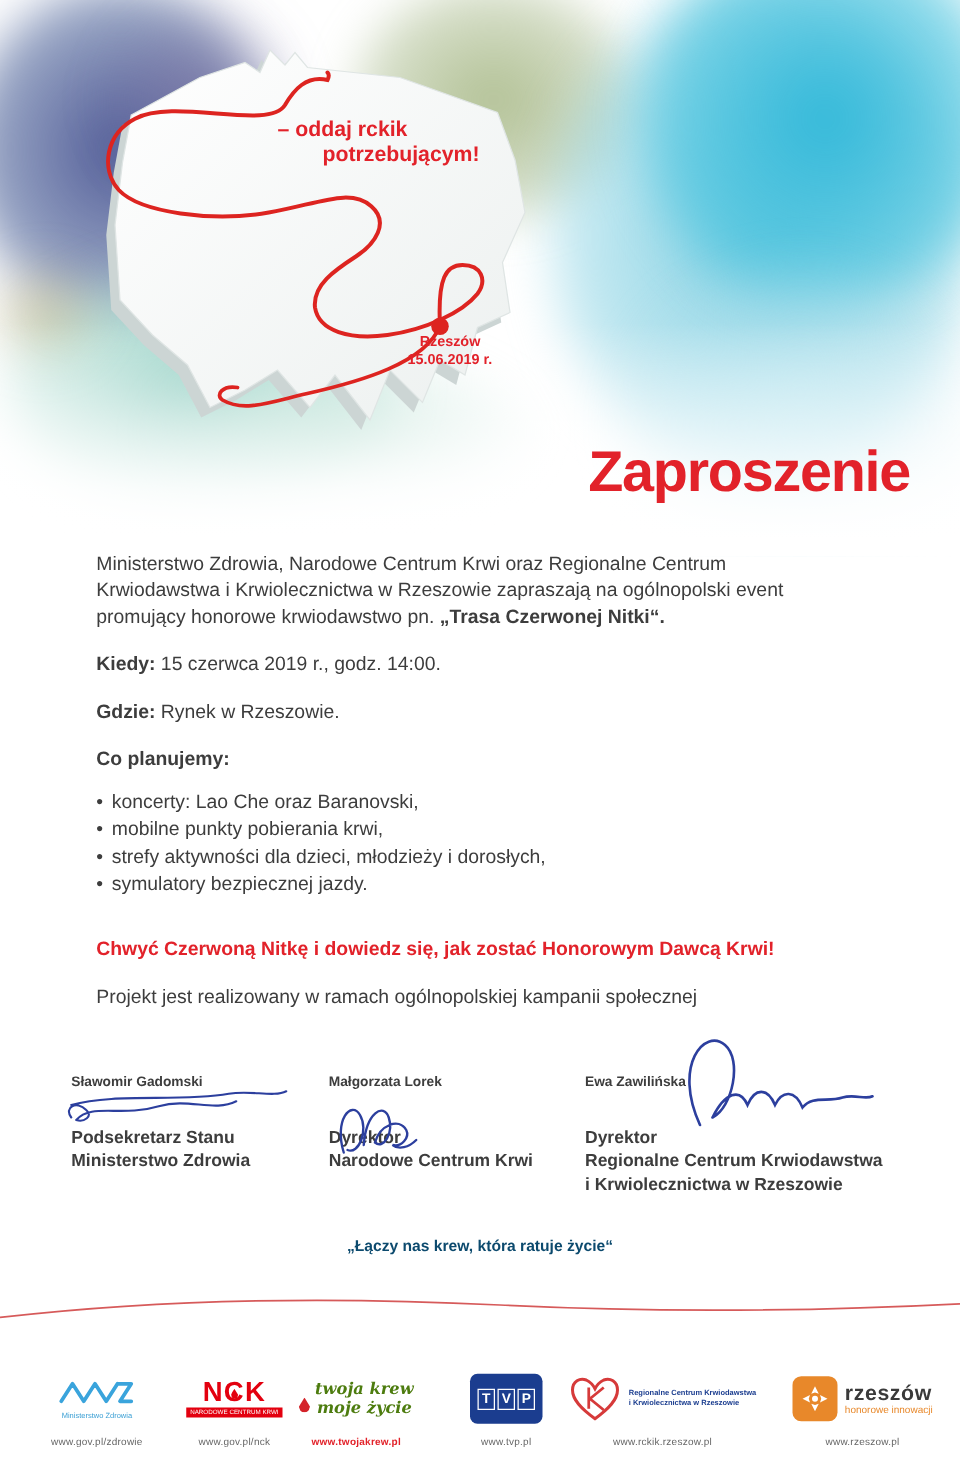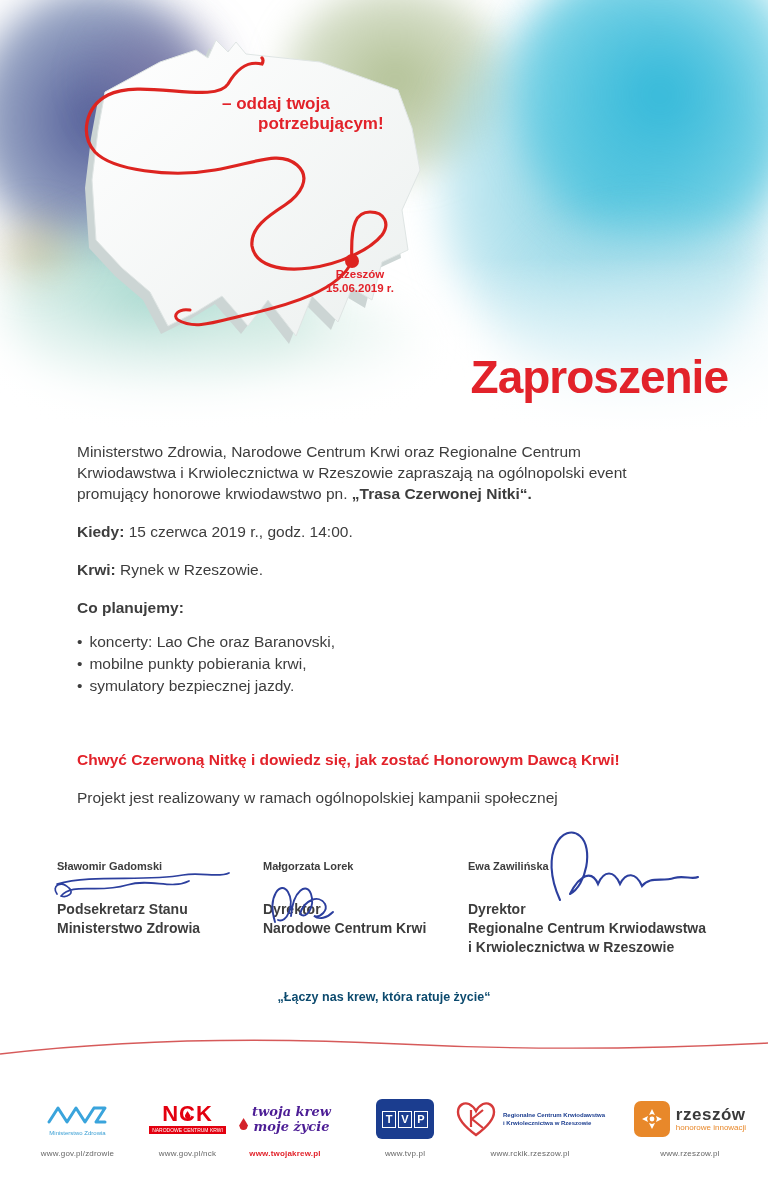--- a/index.html
+++ b/index.html
@@ -72,21 +72,21 @@
   .f-logo { height:46px; display:flex; align-items:center; justify-content:center; }
   .f-url  { margin-top:7px; font-size:8px; color:#666; letter-spacing:.2px; }
   .f-url.red { color:var(--red); font-weight:bold; }
   .f-mz { left:30px; width:95px; }
   .mz-label { font-size:6px; color:#3a9fd4; margin-top:1px; }
   .f-nck { left:140px; width:95px; }
   .nck-word { font-size:22px; font-weight:bold; color:#e3000f; letter-spacing:1px; line-height:20px; position:relative; }
   .nck-drop { position:absolute; left:50%; top:7px; transform:translateX(-50%); width:6px; height:8px; background:#e3000f; border-radius:50% 50% 50% 50%/60% 60% 40% 40%; clip-path:polygon(50% 0,100% 60%,85% 100%,15% 100%,0 60%); }
   .nck-bar { margin-top:2px; background:#e3000f; color:#fff; font-size:5px; line-height:8px; padding:0 3px; white-space:nowrap; }
   .f-tkmz { left:235px; width:100px; }
-  .tkmz-script { font-family:"DejaVu Serif","Liberation Serif",serif; font-style:italic; font-weight:bold; color:#4c1d95; font-size:13px; line-height:15px; }
+  .tkmz-script { font-family:"DejaVu Serif","Liberation Serif",serif; font-style:italic; font-weight:bold; color:#4d7c0f; font-size:13px; line-height:15px; }
   .tkmz-row { display:flex; align-items:flex-start; justify-content:center; gap:4px; }
   .tkmz-drop { width:9px; height:12px; background:#d4232a; border-radius:50% 50% 50% 50%/62% 62% 38% 38%; clip-path:polygon(50% 0,100% 62%,82% 100%,18% 100%,0 62%); margin-top:14px; }
   .f-tvp { left:360px; width:90px; }
   .tvp-box { width:58px; height:40px; background:#1b3d8f; border-radius:6px; display:flex; align-items:center; justify-content:center; gap:2px; }
   .tvp-letter { width:14px; height:17px; border:1.5px solid #fff; color:#fff; font-size:11px; font-weight:bold; display:flex; align-items:center; justify-content:center; background:#1b3d8f; }
   .f-rckik { left:455px; width:150px; }
   .rckik-row { display:flex; align-items:center; gap:6px; }
   .rckik-text { text-align:left; font-size:6px; line-height:8px; font-weight:bold; color:#1b3d8f; }
   .f-rze { left:620px; width:140px; }
   .rze-row { display:flex; align-items:center; gap:6px; }
@@ -126,47 +126,48 @@
         <polygon transform="translate(-7,8)" fill="#ccd5d4" points="55,64 110,34 146,22 158,30 166,12 178,24 186,14 196,26 270,34 348,62 362,100 370,142 352,182 358,222 332,234 322,272 302,260 288,294 262,268 246,308 218,272 198,298 172,268 146,284 118,298 100,264 72,240 46,212 42,152 48,102"></polygon>
       </g>
       <polygon fill="url(#mapGrad)" stroke="#dfe5e4" stroke-width="1" points="55,64 110,34 146,22 158,30 166,12 178,24 186,14 196,26 270,34 348,62 362,100 370,142 352,182 358,222 332,234 322,272 302,260 288,294 262,268 246,308 218,272 198,298 172,268 146,284 118,298 100,264 72,240 46,212 42,152 48,102"></polygon>
       <path fill="none" stroke="#dd2420" stroke-width="3.2" stroke-linecap="round" d="M212,30 C214,32 213,34 212,36 C195,32 185,44 178,56 C165,77 90,50 58,67 C35,79 30,107 45,124 C62,142 120,150 165,142 C205,135 230,122 247,137 C262,150 250,167 235,177 C218,188 200,200 202,218 C205,237 230,244 260,240 C290,236 320,222 332,207 C340,196 335,184 320,184 C307,184 300,194 302,233"></path>
       <path fill="none" stroke="#dd2420" stroke-width="3" stroke-linecap="round" d="M302,233 C290,262 240,277 195,287 C165,294 145,302 128,292 C122,288 128,280 140,282"></path>
       <circle cx="302" cy="233" r="7" fill="#dd2420"></circle>
     </svg>
   </div>
 
   <div class="abs headline">
-    <div class="l2">– oddaj twoja</div>
+    <div class="l2">– oddaj rckik</div>
     <div class="l3">potrzebującym!</div>
   </div>
 
   <div class="abs map-label">
     <div>Rzeszów</div>
     <div>15.06.2019 r.</div>
   </div>
 
   <div class="abs page-title">Zaproszenie</div>
 
   <div class="abs body-block intro">
     <span>Ministerstwo Zdrowia, Narodowe Centrum Krwi oraz Regionalne Centrum Krwiodawstwa i Krwiolecznictwa w Rzeszowie zapraszają na ogólnopolski event promujący honorowe krwiodawstwo pn. </span><b>„Trasa Czerwonej Nitki“.</b>
   </div>
 
   <div class="abs body-block kiedy">
     <b>Kiedy:</b><span> 15 czerwca 2019 r., godz. 14:00.</span>
   </div>
 
   <div class="abs body-block gdzie">
-    <b>Krwi:</b><span> Rynek w Rzeszowie.</span>
+    <b>Gdzie:</b><span> Rynek w Rzeszowie.</span>
   </div>
 
   <div class="abs body-block plans-h">Co planujemy:</div>
   <div class="abs body-block plans">
     <div class="row"><span class="b">•</span><span>koncerty: Lao Che oraz Baranovski,</span></div>
     <div class="row"><span class="b">•</span><span>mobilne punkty pobierania krwi,</span></div>
+    <div class="row"><span class="b">•</span><span>strefy aktywności dla dzieci, młodzieży i dorosłych,</span></div>
     <div class="row"><span class="b">•</span><span>symulatory bezpiecznej jazdy.</span></div>
   </div>
 
   <div class="abs body-block cta">Chwyć Czerwoną Nitkę i dowiedz się, jak zostać Honorowym Dawcą Krwi!</div>
 
   <div class="abs body-block project">
     <div>Projekt jest realizowany w ramach ogólnopolskiej kampanii społecznej</div>
   </div>
 
   <div class="abs sig-col sig-1">

